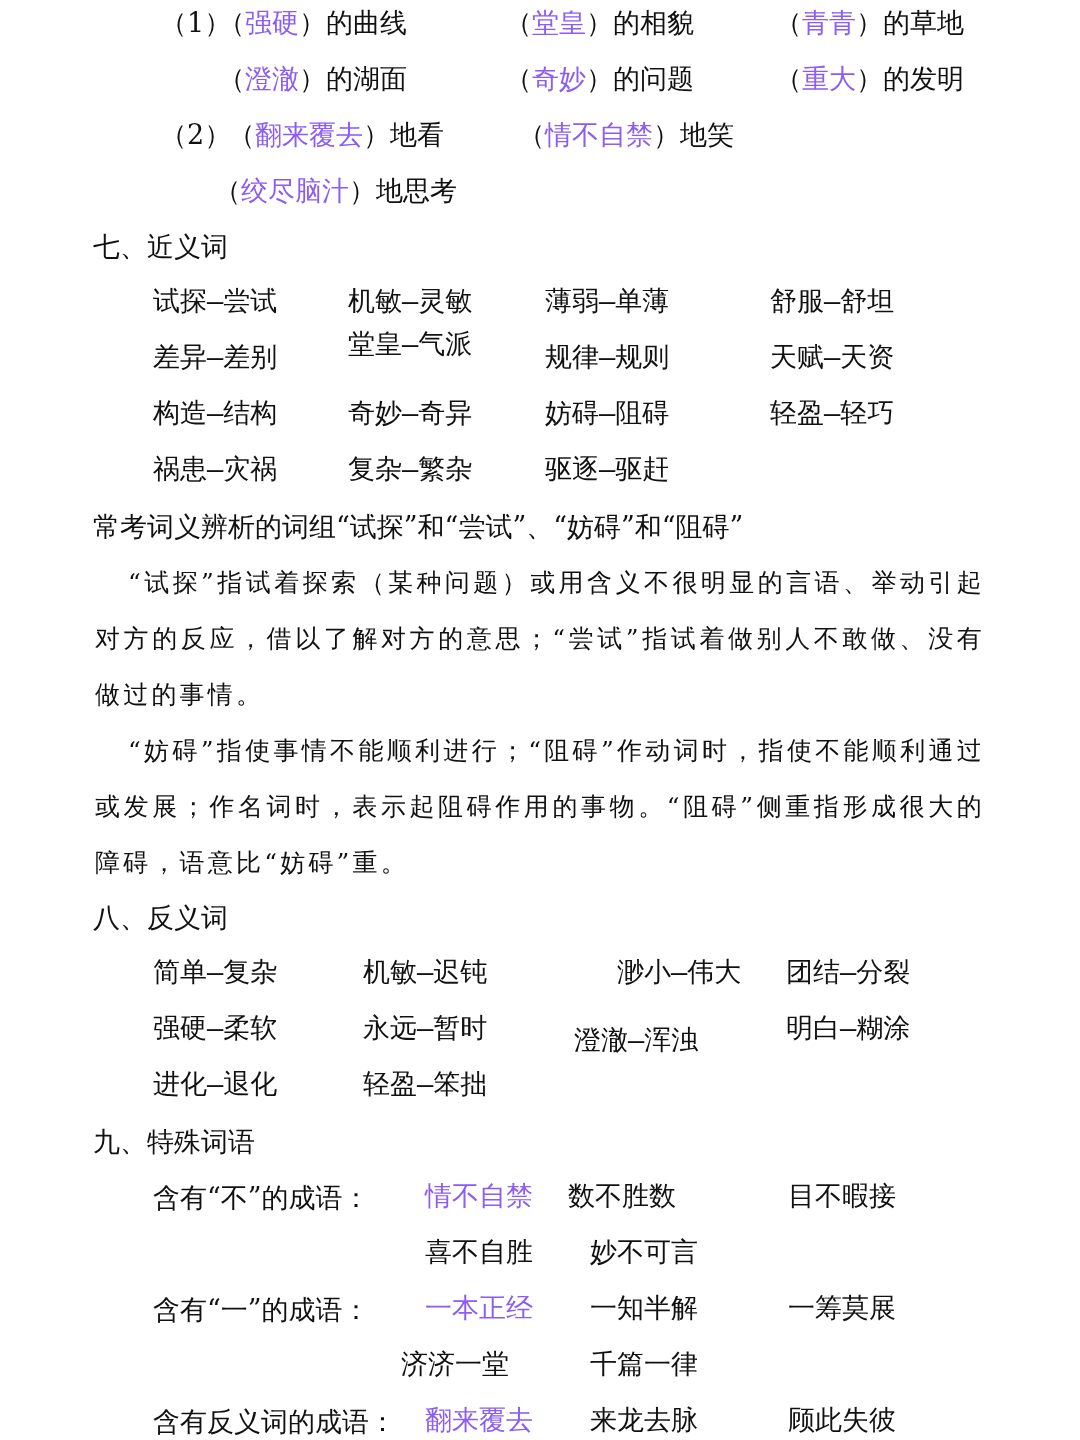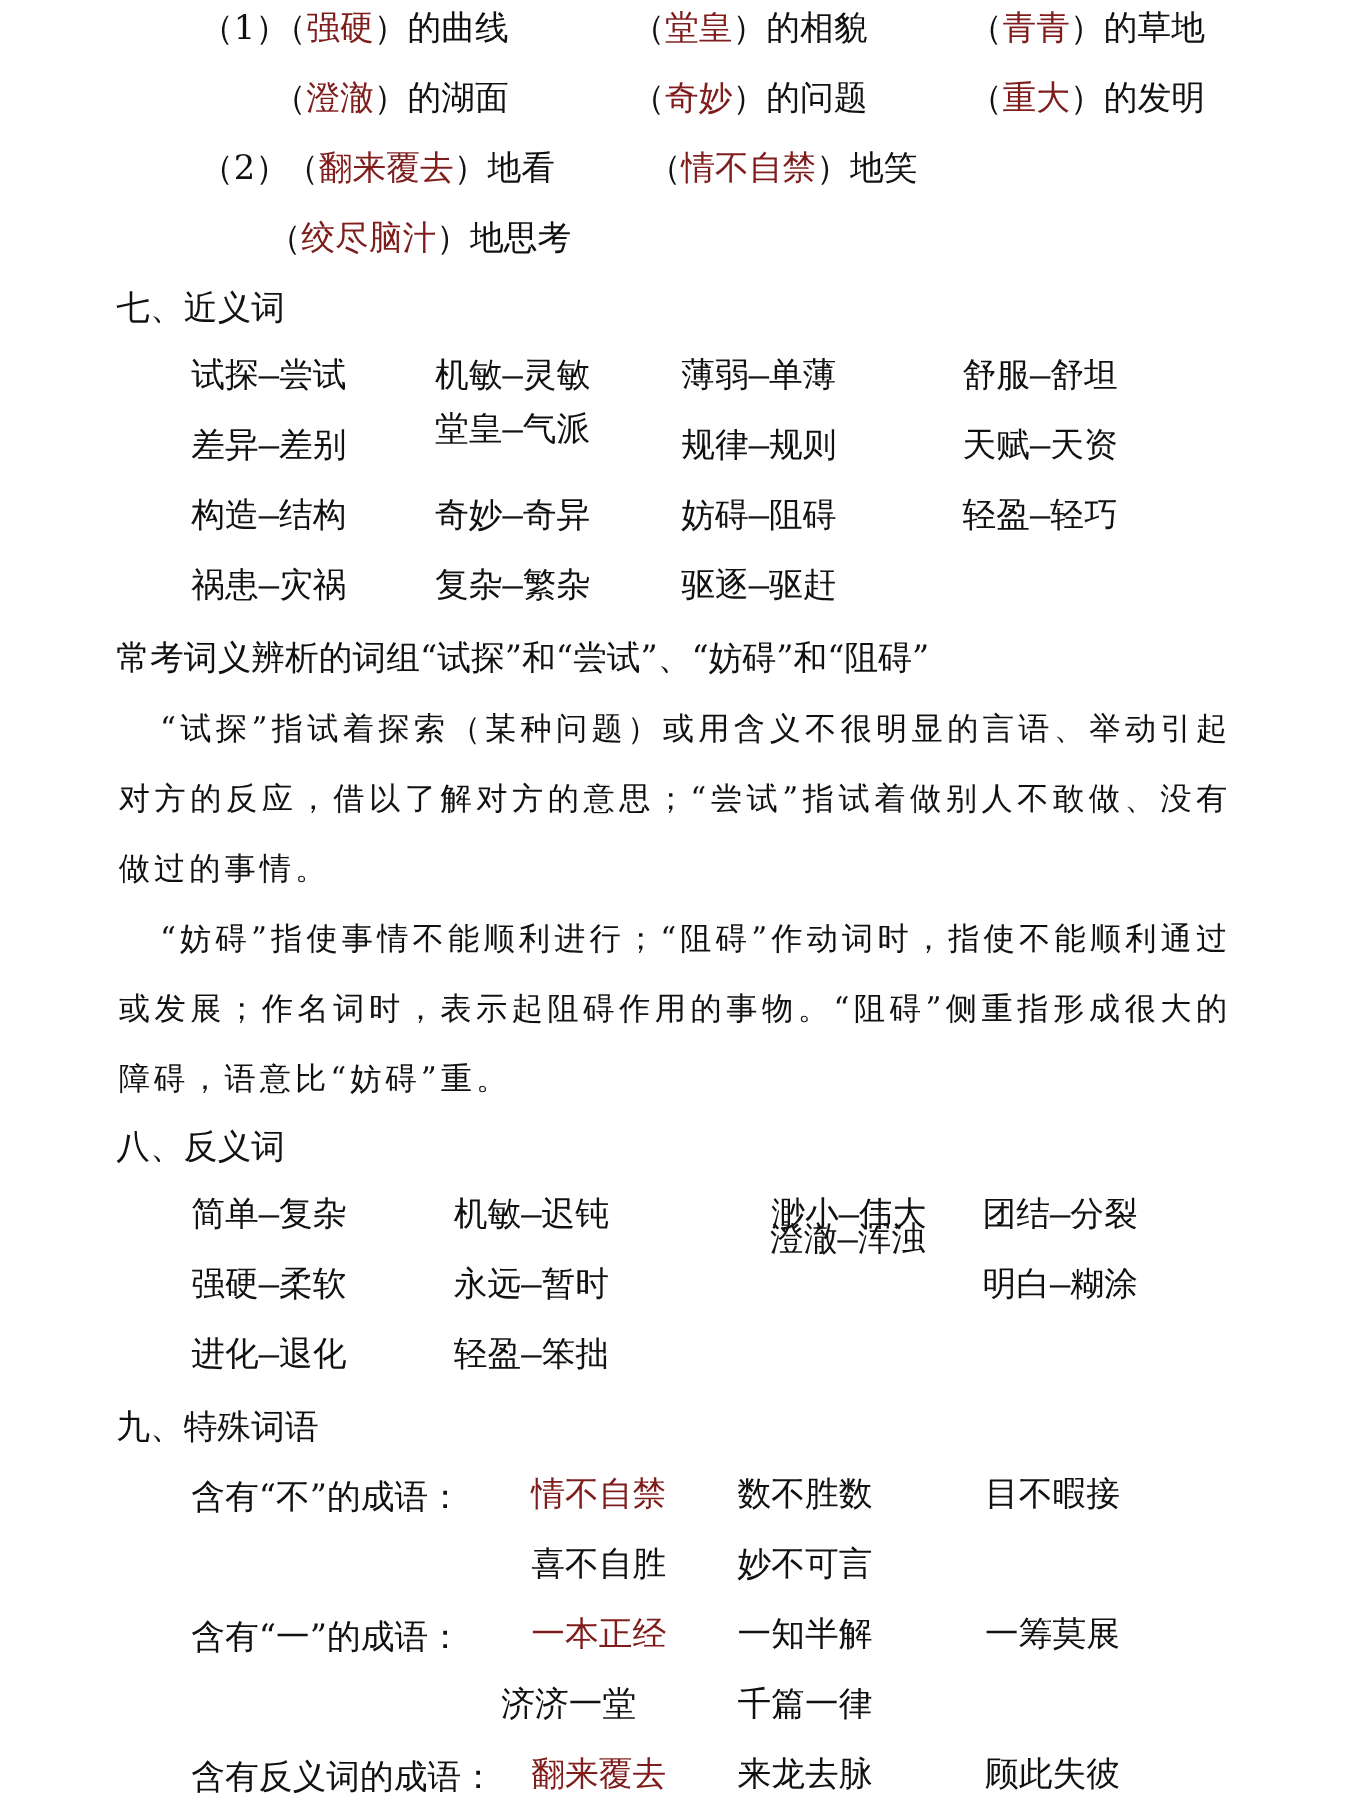--- a/index.html
+++ b/index.html
@@ -1,19 +1,19 @@
 <!DOCTYPE html>
 <html><head>
 <meta charset="utf-8">
 <style>
   html, body { margin:0; padding:0; background:#ffffff; }
   body { width:1080px; height:1440px; overflow:hidden; position:relative;
          font-family:"DejaVu Serif","Liberation Serif",serif; color:#111; }
   .line { position:absolute; white-space:nowrap; font-size:27px; line-height:40px; }
-  .red { color:#7f1d1d; }
+  .red { color:#8b5cf6; }
   .h { font-size:27px; }
   .bold { font-weight:bold; }
   .para { position:absolute; left:95px; width:890px; font-size:25px; line-height:56px;
           letter-spacing:3.2px; text-align:justify; font-family:"DejaVu Serif","Liberation Serif",serif; }
   .cell { position:absolute; white-space:nowrap; font-size:27px; line-height:40px;
           font-family:Liberation Mono, monospace; }
 </style>
 </head>
 <body>
 
@@ -60,31 +60,31 @@
 
 <div class="line h" style="left:93px;top:898px;">八、反义词</div>
 
 <div class="cell" style="left:153px;top:954px;">简单—复杂</div>
 <div class="cell" style="left:363px;top:954px;">机敏—迟钝</div>
 <div class="cell" style="left:574px;top:954px;margin-left:43px;">渺小—伟大</div>
 <div class="cell" style="left:786px;top:954px;">团结—分裂</div>
 
 <div class="cell" style="left:153px;top:1010px;">强硬—柔软</div>
 <div class="cell" style="left:363px;top:1010px;">永远—暂时</div>
-<div class="cell" style="left:574px;top:974px;margin-left:42px;">澄澈—浑浊</div>
+<div class="cell" style="left:574px;top:1022px;">澄澈—浑浊</div>
 <div class="cell" style="left:786px;top:1010px;">明白—糊涂</div>
 
 <div class="cell" style="left:153px;top:1066px;">进化—退化</div>
 <div class="cell" style="left:363px;top:1066px;">轻盈—笨拙</div>
 
 <div class="line h" style="left:93px;top:1122px;">九、特殊词语</div>
 
 <div class="line" style="left:153px;top:1178px;">含有“不”的成语：</div>
 <div class="cell red" style="left:425px;top:1178px;">情不自禁</div>
-<div class="cell" style="left:590px;top:1178px;">数不胜数</div>
+<div class="cell" style="left:568px;top:1178px;">数不胜数</div>
 <div class="cell" style="left:788px;top:1178px;">目不暇接</div>
 <div class="cell" style="left:425px;top:1234px;">喜不自胜</div>
 <div class="cell" style="left:590px;top:1234px;">妙不可言</div>
 
 <div class="line" style="left:153px;top:1290px;">含有“一”的成语：</div>
 <div class="cell red" style="left:425px;top:1290px;">一本正经</div>
 <div class="cell" style="left:590px;top:1290px;">一知半解</div>
 <div class="cell" style="left:788px;top:1290px;">一筹莫展</div>
 <div class="cell" style="left:401px;top:1346px;">济济一堂</div>
 <div class="cell" style="left:590px;top:1346px;">千篇一律</div>

